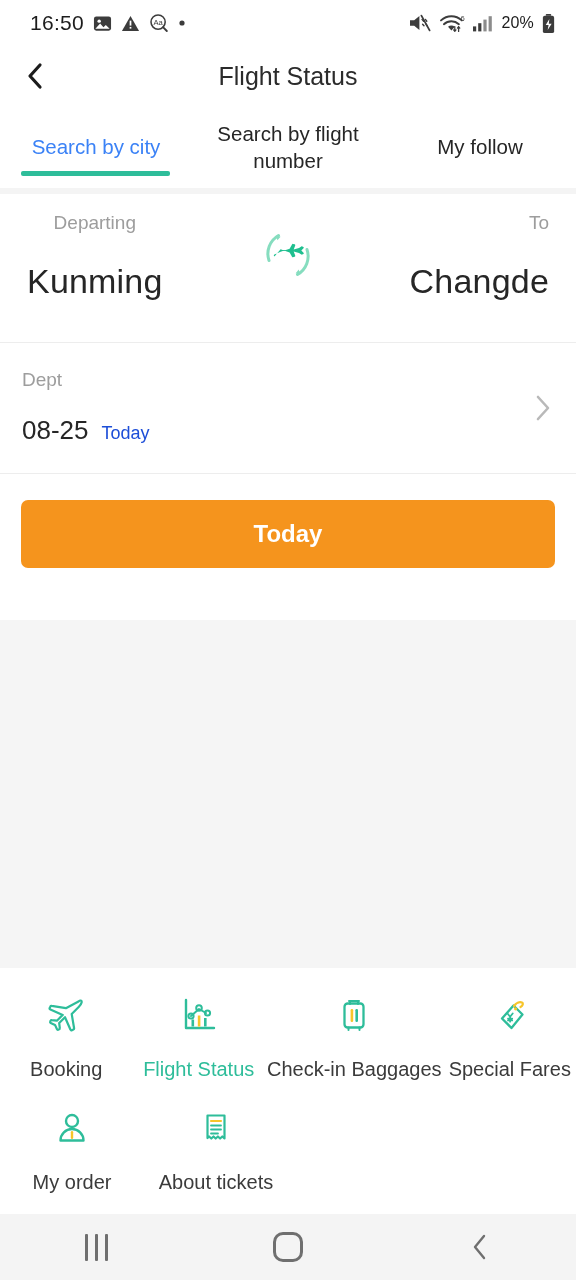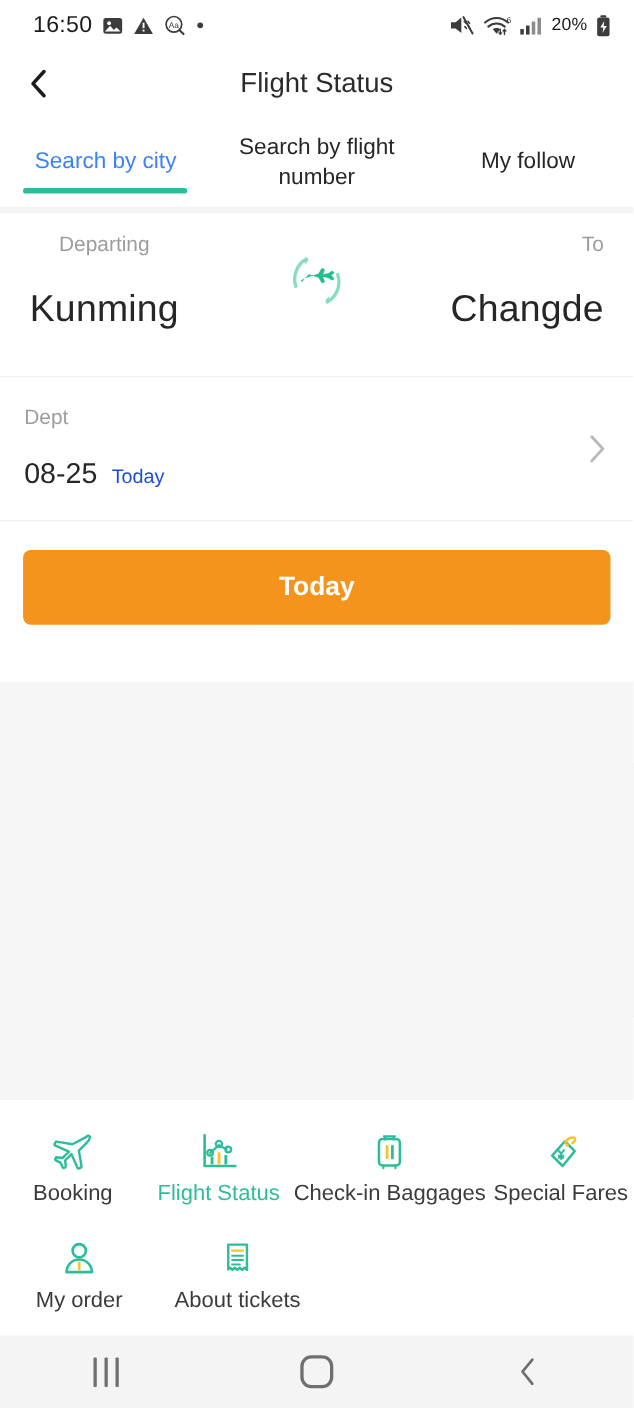--- a/index.html
+++ b/index.html
@@ -87,21 +87,21 @@
 
   
   .filler { flex:1 1 auto; background:#f5f5f5; }
 
   
   .menu { background:#ffffff; padding:14px 0 6px 0; }
   .menu-row { display:flex; }
   .menu-item {
     flex:1; display:flex; flex-direction:column;
     align-items:center; justify-content:flex-start;
-    padding:12px 2px 14px 2px; gap:6px;
+    padding:12px 2px 14px 2px; gap:22px;
   }
   .menu-icon { height:42px; display:flex; align-items:center; justify-content:center; }
   .menu-label { font-size:20px; color:#3b3b3b; white-space:nowrap; }
   .menu-item.active .menu-label { color:#2EBD9A; }
   .menu-row.second .menu-item { flex:0 0 144px; }
 
   
   .navbar {
     height:66px; flex:0 0 66px; background:#f4f4f4;
     display:flex; align-items:center; justify-content:space-around;

